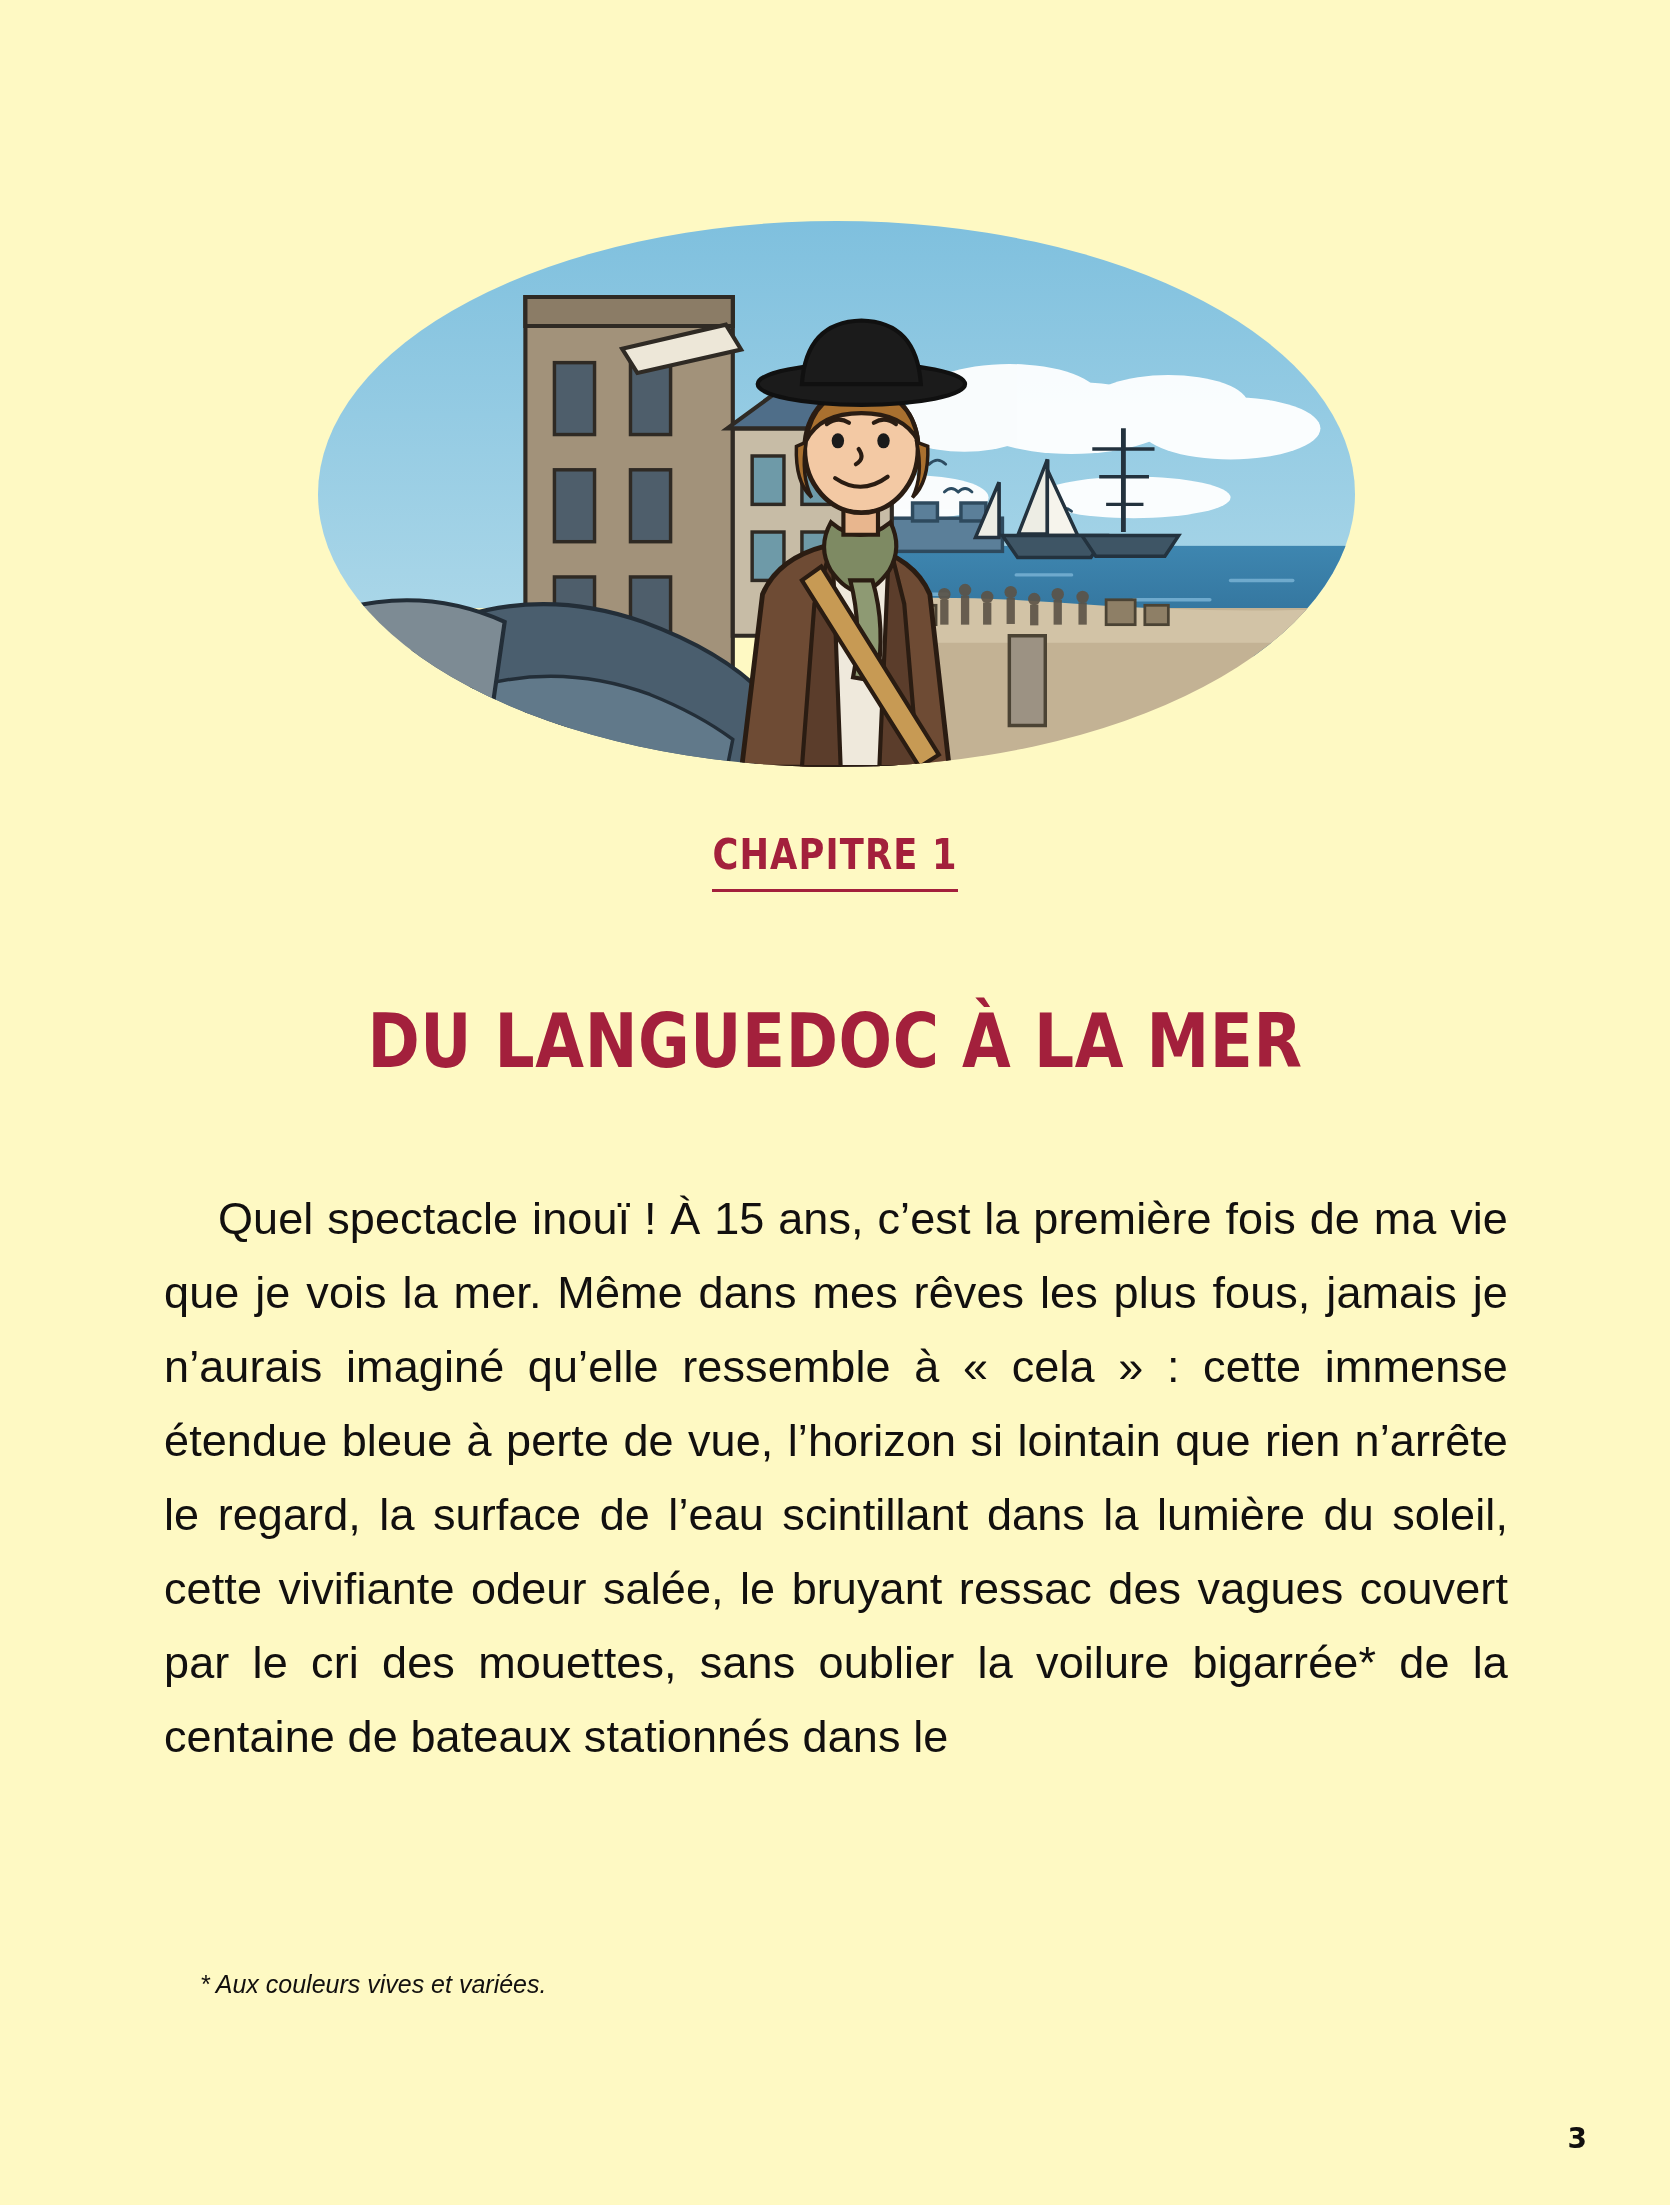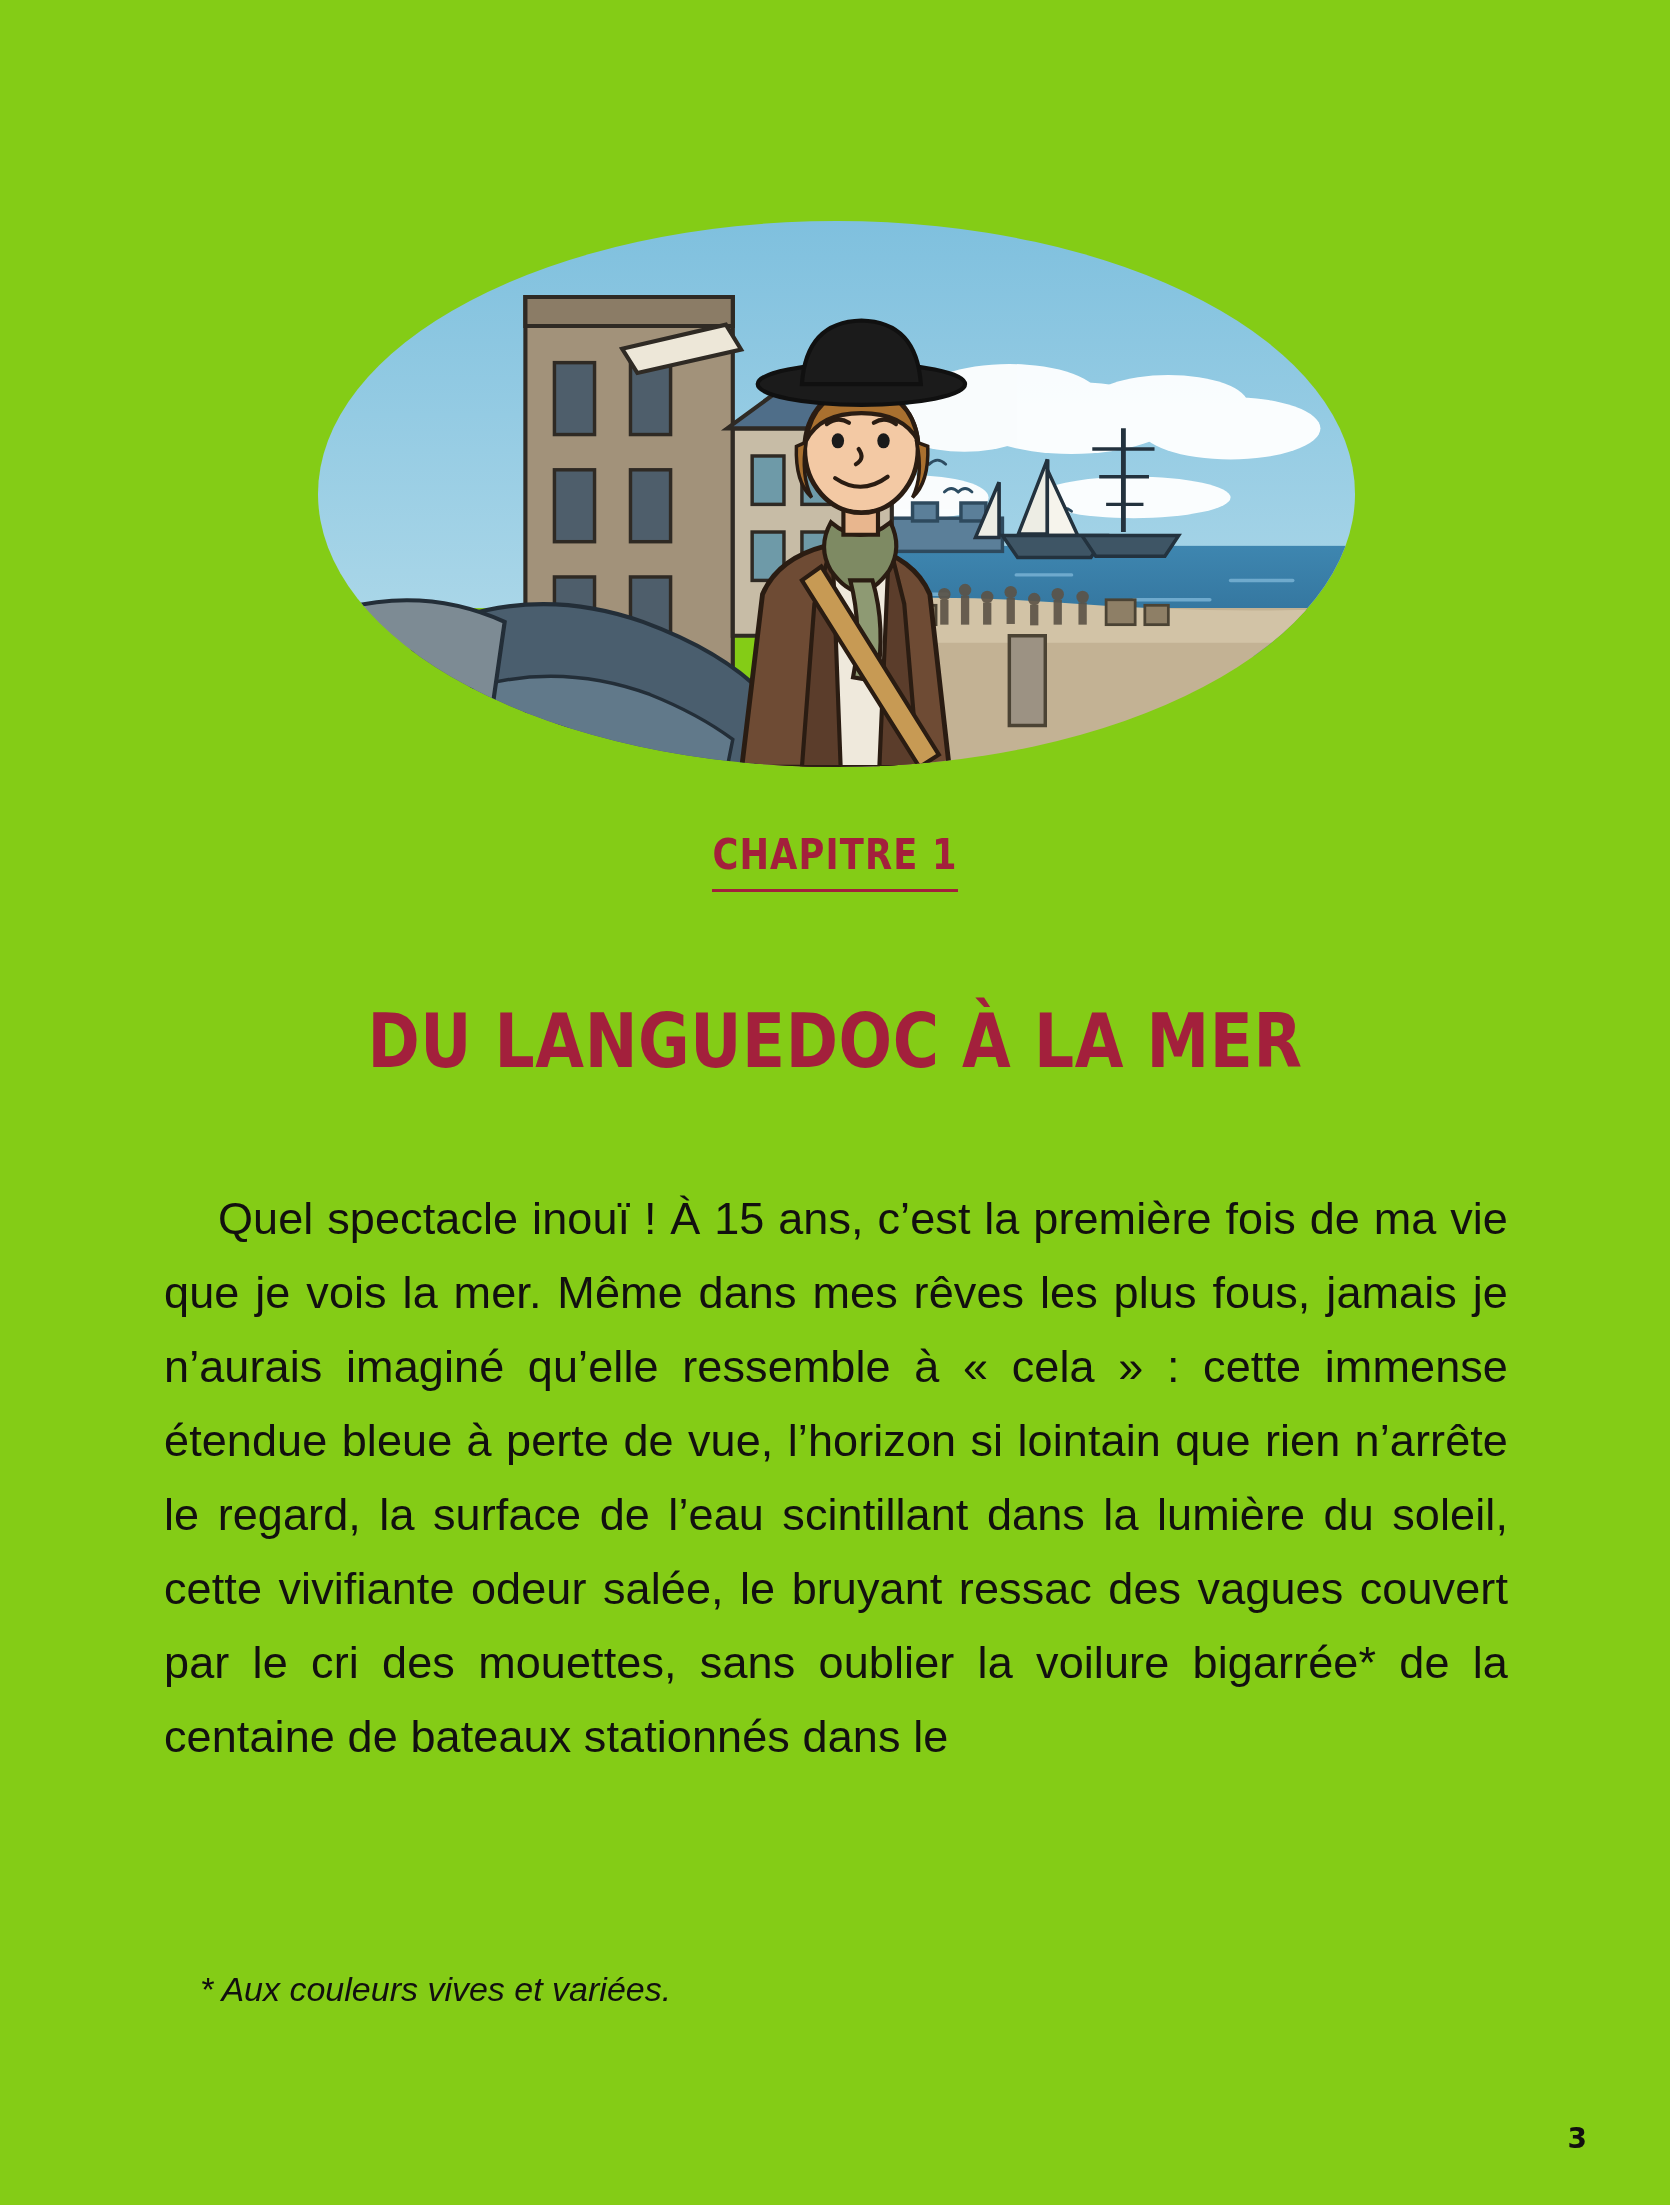--- a/index.html
+++ b/index.html
@@ -11,21 +11,21 @@
     width: 1670px;
     height: 2205px;
     position: relative;
     font-family: "Liberation Sans", sans-serif;
     overflow: hidden;
   }
 
   .page {
     position: absolute;
     inset: 0;
-    background: #84cc16;
+    background: #fef9c3;
   }
 
   
   .illustration-wrap {
     position: absolute;
     left: 318px;
     top: 221px;
     width: 1037px;
     height: 546px;
   }
@@ -93,21 +93,21 @@
     text-indent: 54px;
   }
 
   .footnote {
     position: absolute;
     left: 200px;
     top: 1970px;
     width: 1244px;
     font-family: "Liberation Sans", sans-serif;
     font-style: italic;
-    font-size: 34px;
+    font-size: 25px;
     color: #12100F;
   }
 
   .page-number {
     position: absolute;
     right: 83px;
     bottom: 50px;
     font-family: "DejaVu Sans", sans-serif;
     font-weight: bold;
     font-size: 28px;

